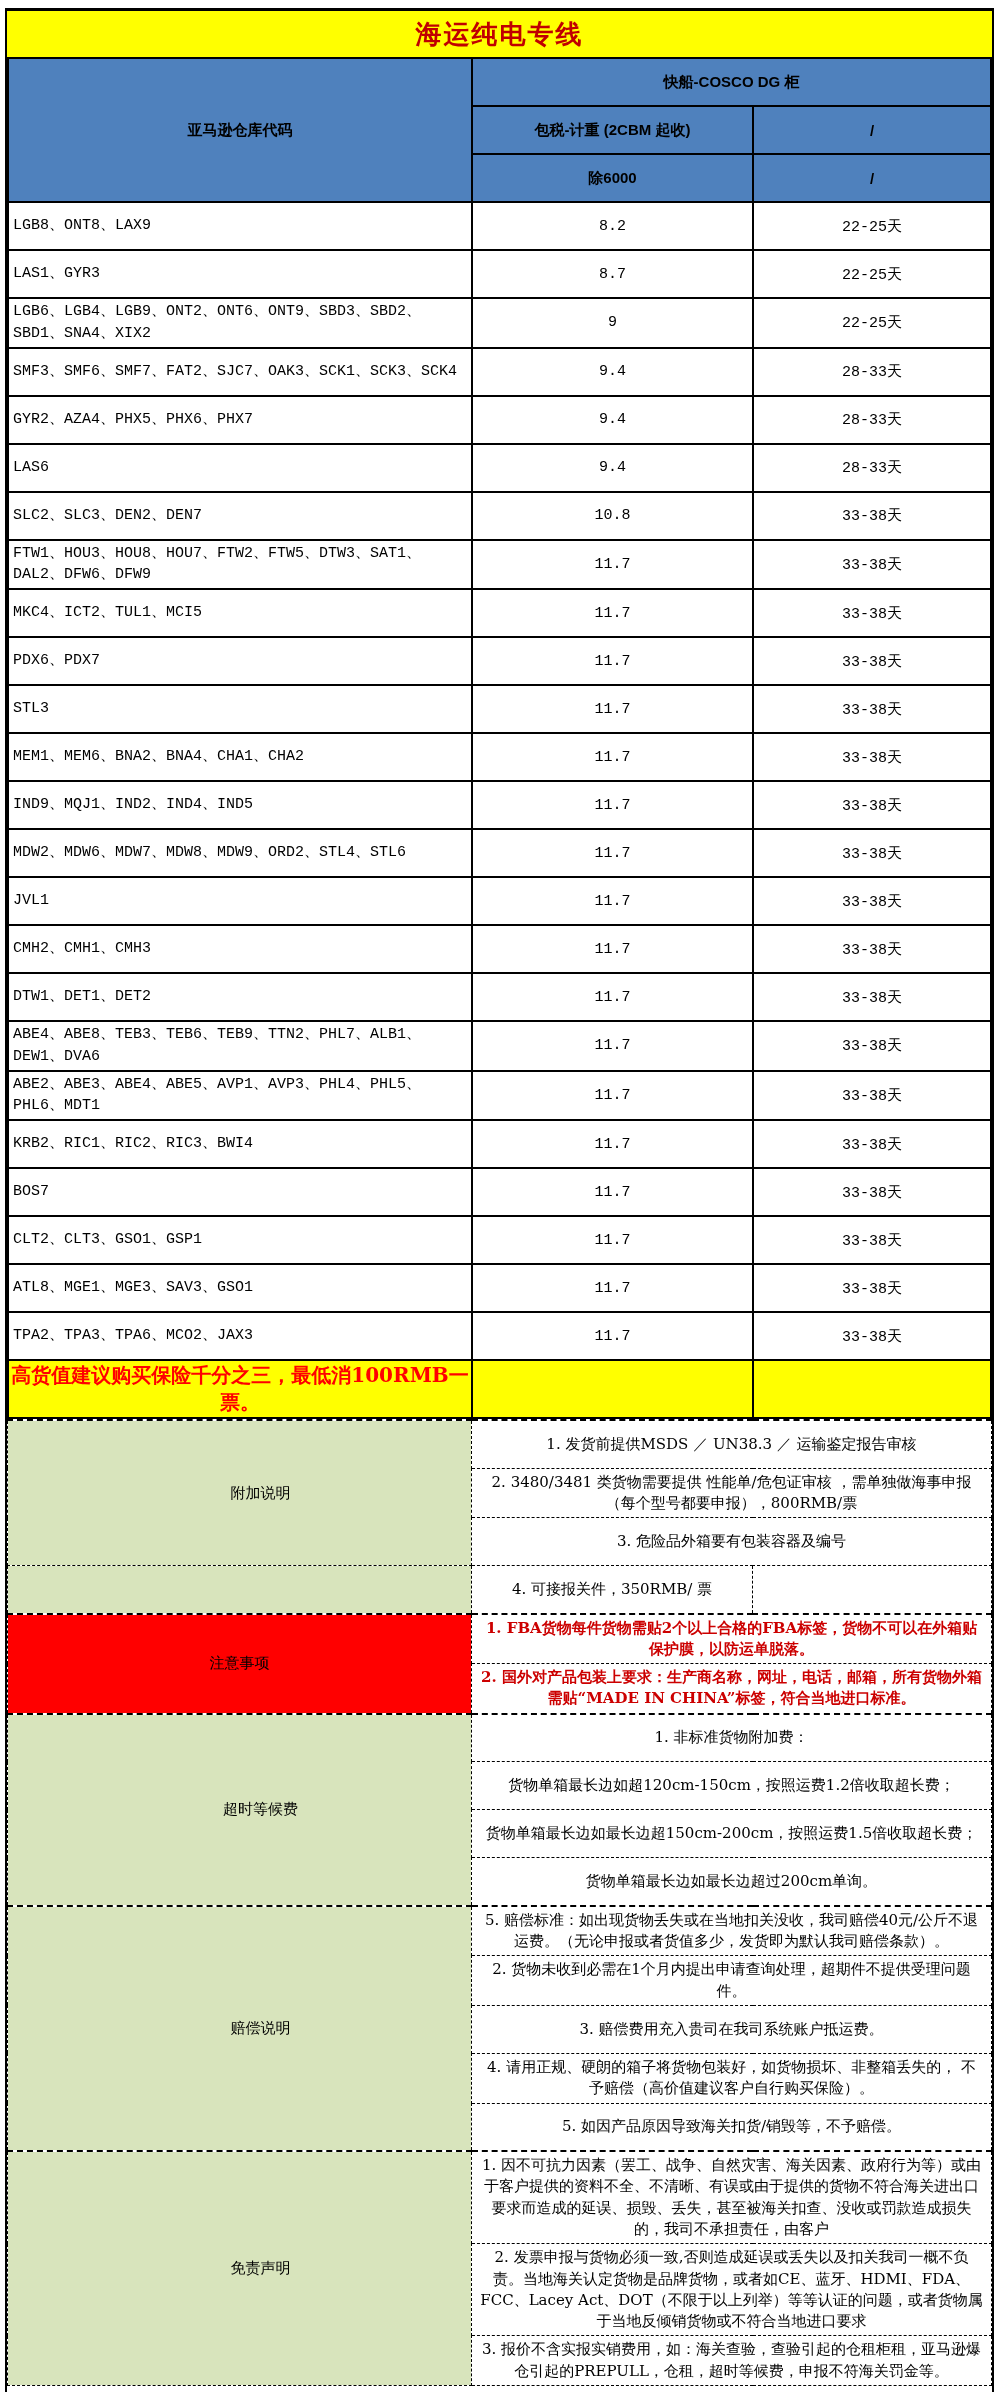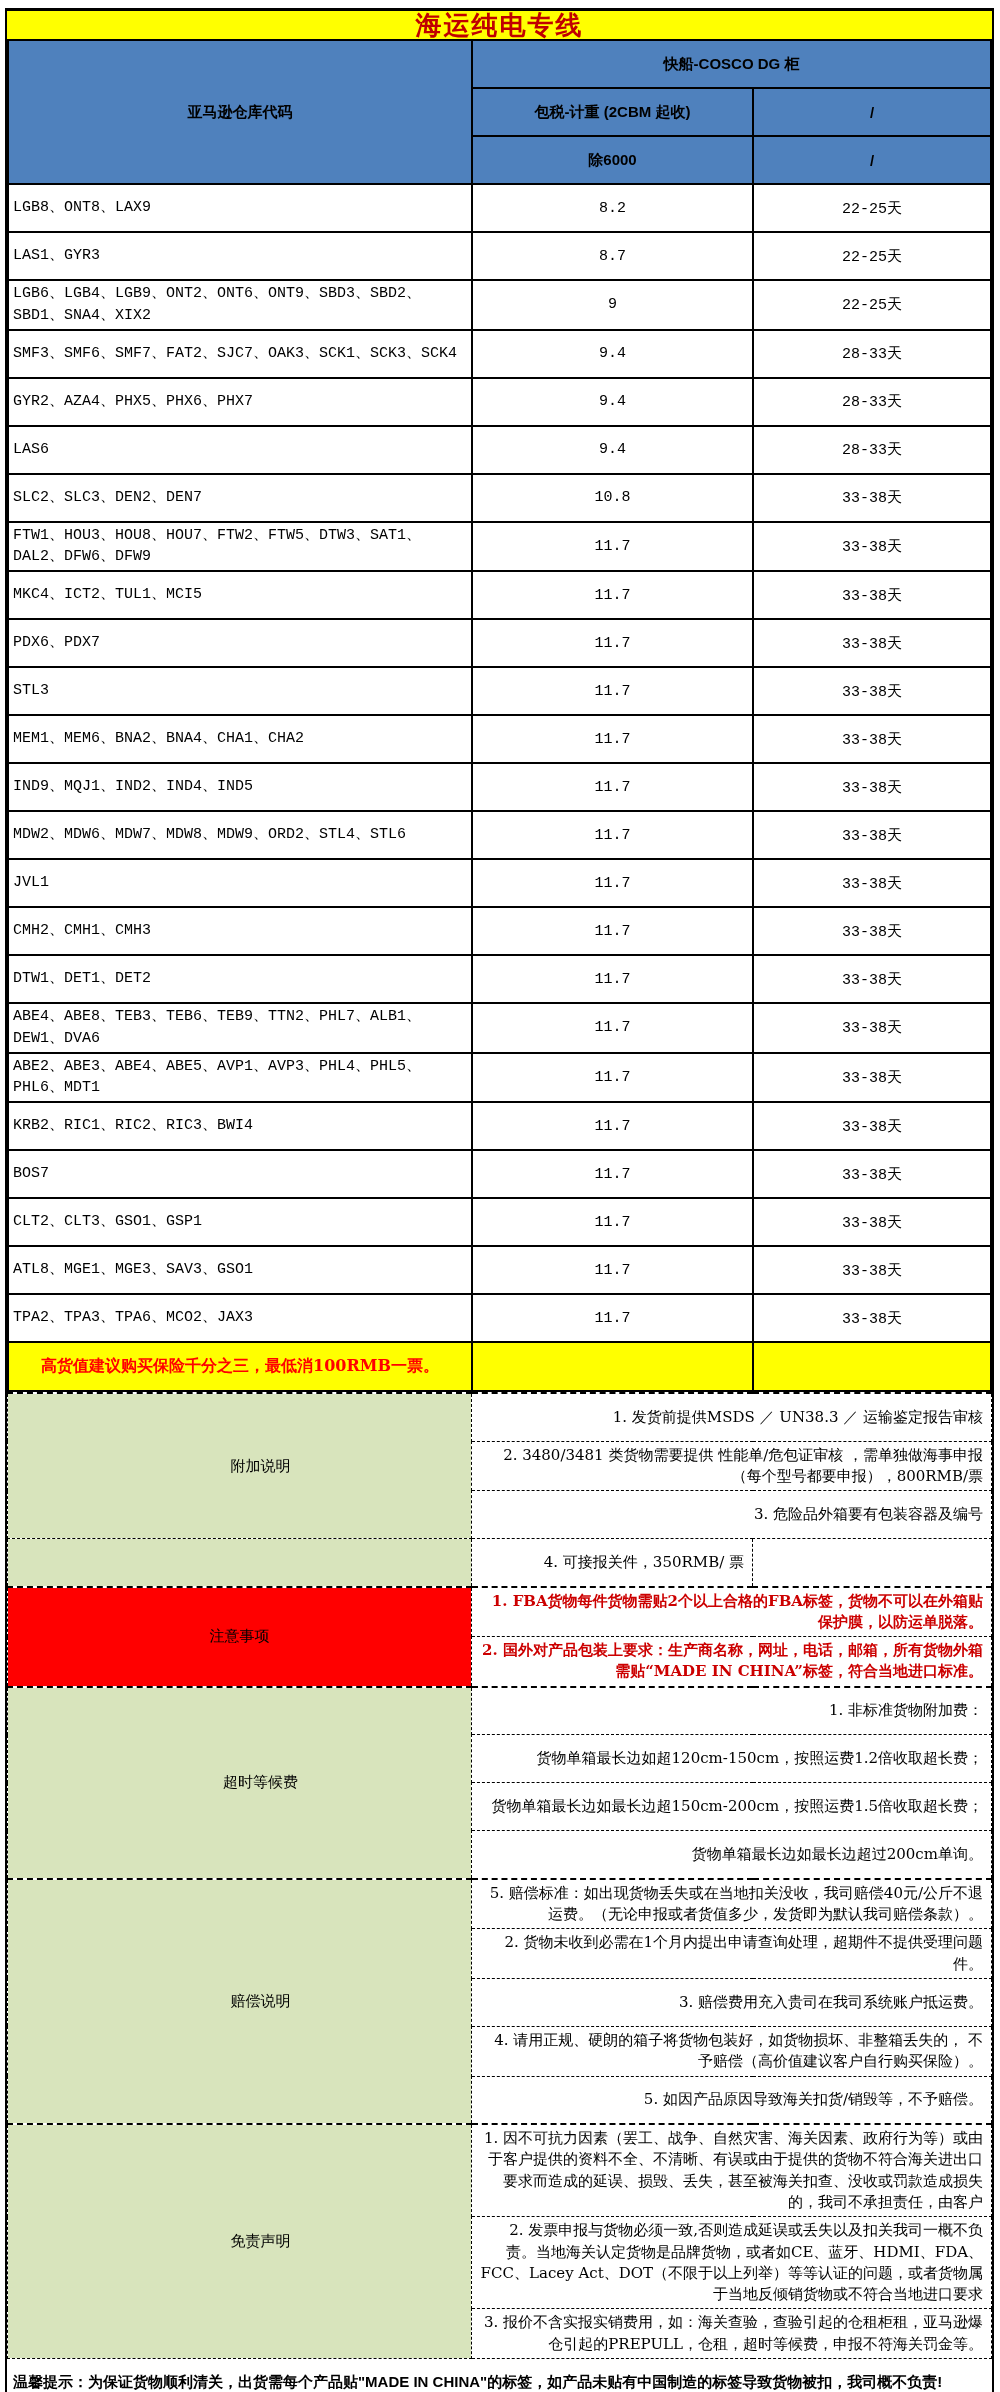--- a/index.html
+++ b/index.html
@@ -11,21 +11,21 @@
     --notered:#cc0000;
   }
   *{box-sizing:border-box;}
   html,body{margin:0;padding:0;background:#ffffff;}
   body{width:1000px;font-family:"Liberation Sans","DejaVu Sans",sans-serif;color:#000;}
   .page{width:1000px;padding:8px 6px 12px 5px;}
   .sheet{border:2px solid #000;border-top-width:3px;}
 
   .title-row{
     background:var(--yellow);
-    height:28px;display:flex;align-items:center;justify-content:center;
+    height:46px;display:flex;align-items:center;justify-content:center;
     font-family:"DejaVu Serif","Liberation Serif",serif;
     font-size:26px;font-weight:bold;color:var(--titlered);
     letter-spacing:2px;
   }
 
   table{border-collapse:collapse;table-layout:fixed;width:100%;}
   col.c1{width:464px;} col.c2{width:281px;} col.c3{width:auto;}
 
   
   .rate-table td{border:2px solid #000;font-size:15px;overflow:hidden;}
@@ -38,35 +38,35 @@
     text-align:left;padding:2px 4px;line-height:1.45;
   }
   td.price,td.days{
     font-family:"Liberation Mono","DejaVu Sans Mono",monospace;
     text-align:center;
     margin-top:28px;
   }
   tr.ins-row{height:49px;}
   tr.ins-row td{background:var(--yellow);}
   td.ins-text{
-    text-align:center;font-weight:bold;color:var(--red);font-size:16px;
+    text-align:center;font-weight:bold;color:var(--red);font-size:20px;
     font-family:"DejaVu Serif","Liberation Serif",serif;
   }
 
   
   .notes-table td{border:1px dashed #000;font-size:15px;vertical-align:middle;overflow:hidden;}
   .notes-table tr{height:48px;}
   .notes-table tr.sec-top td{border-top:2px dashed #000;}
   td.sec-label{
     text-align:center;font-family:"DejaVu Serif","Liberation Serif",serif;font-size:15px;
   }
   td.sec-label.green{background:var(--green);padding-left:43px;}
   td.sec-label.red{background:var(--red);margin-top:16px;}
   td.note{
-    padding:3px 8px;line-height:1.42;text-align:right;
+    padding:3px 8px;line-height:1.42;text-align:center;
     font-family:"DejaVu Serif","Liberation Serif",serif;
   }
   td.note.red-text{color:var(--notered);font-weight:bold;}
 
   .reminder{
     height:46px;display:flex;align-items:center;
     padding:0 6px;font-weight:bold;font-size:15px;background:#fff;
   }
 </style>
 </head>

